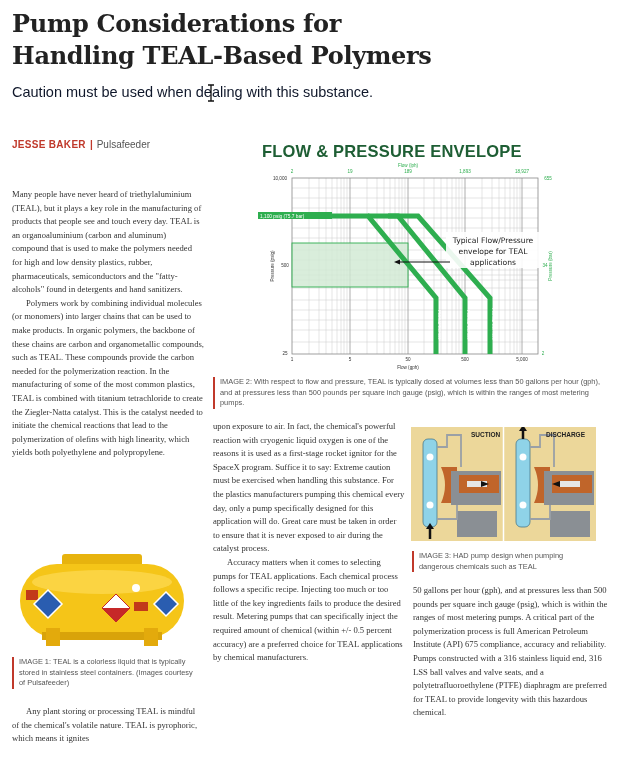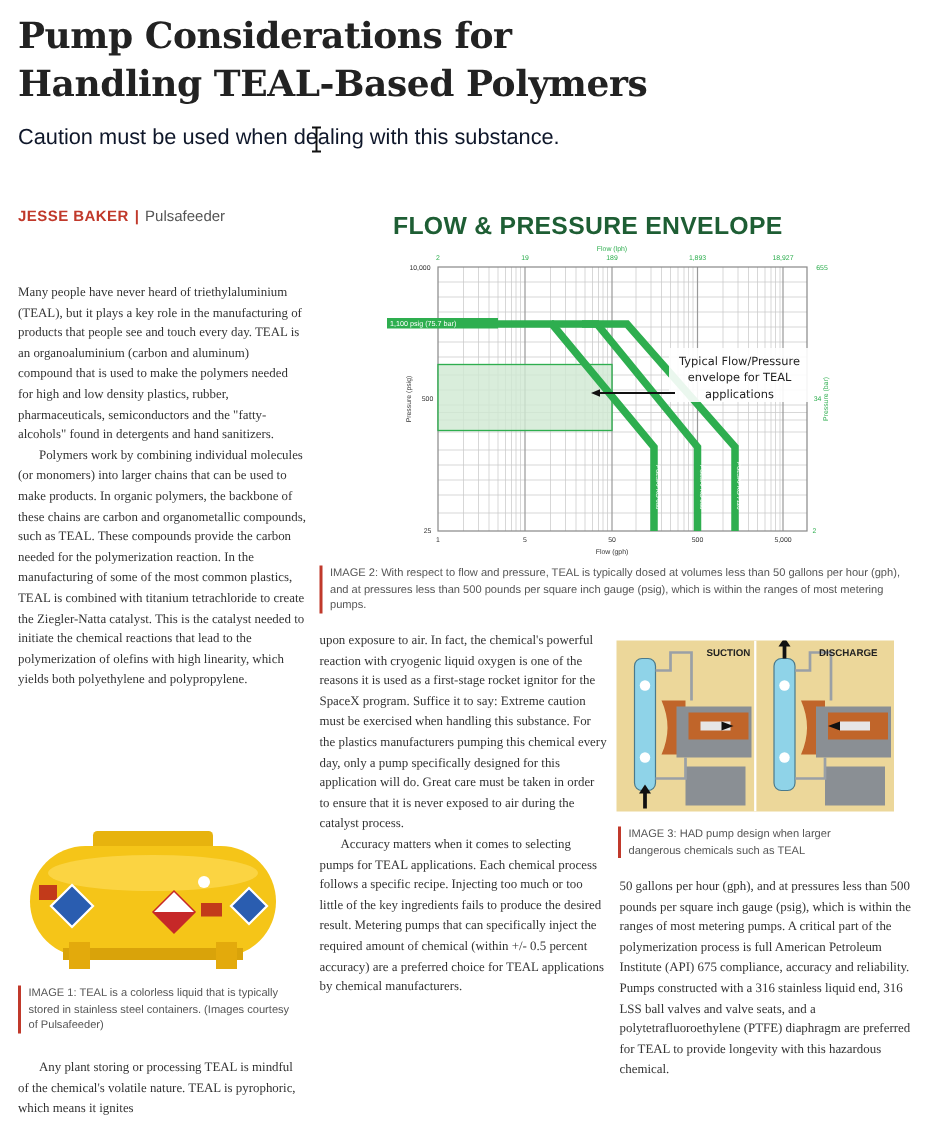--- a/index.html
+++ b/index.html
@@ -218,17 +218,17 @@
       <polygon points="56,54 48,57 56,60" fill="#111"></polygon>
       <rect x="46" y="84" width="40" height="26" fill="#8a8f94"></rect>
       <path d="M26 20 H36 V8 H50 V40" stroke="#9aa0a6" stroke-width="1.8" fill="none"></path>
       <path d="M26 92 H46 V78" stroke="#9aa0a6" stroke-width="1.8" fill="none"></path>
       <line x1="19" y1="12" x2="19" y2="2" stroke="#111" stroke-width="2.5"></line>
       <polygon points="15,4 19,-2 23,4" fill="#111"></polygon>
       <text x="42" y="10" font-family="Liberation Sans, sans-serif" font-weight="bold" font-size="6.5" fill="#222">DISCHARGE</text>
     </g>
   </svg>
 </div>
-<div class="caption" style="left:412px; top:551px; width:170px;">IMAGE 3: HAD pump design when larger dangerous chemicals such as TEAL</div>
+<div class="caption" style="left:412px; top:551px; width:170px;">IMAGE 3: HAD pump design when pumping dangerous chemicals such as TEAL</div>
 
 <div class="col" style="left:413px; top:584px; width:205px;">
   <p>50 gallons per hour (gph), and at pressures less than 500 pounds per square inch gauge (psig), which is within the ranges of most metering pumps. A critical part of the polymerization process is full American Petroleum Institute (API) 675 compliance, accuracy and reliability. Pumps constructed with a 316 stainless liquid end, 316 LSS ball valves and valve seats, and a polytetrafluoroethylene (PTFE) diaphragm are preferred for TEAL to provide longevity with this hazardous chemical.</p>
 </div>
 
 </body></html>

